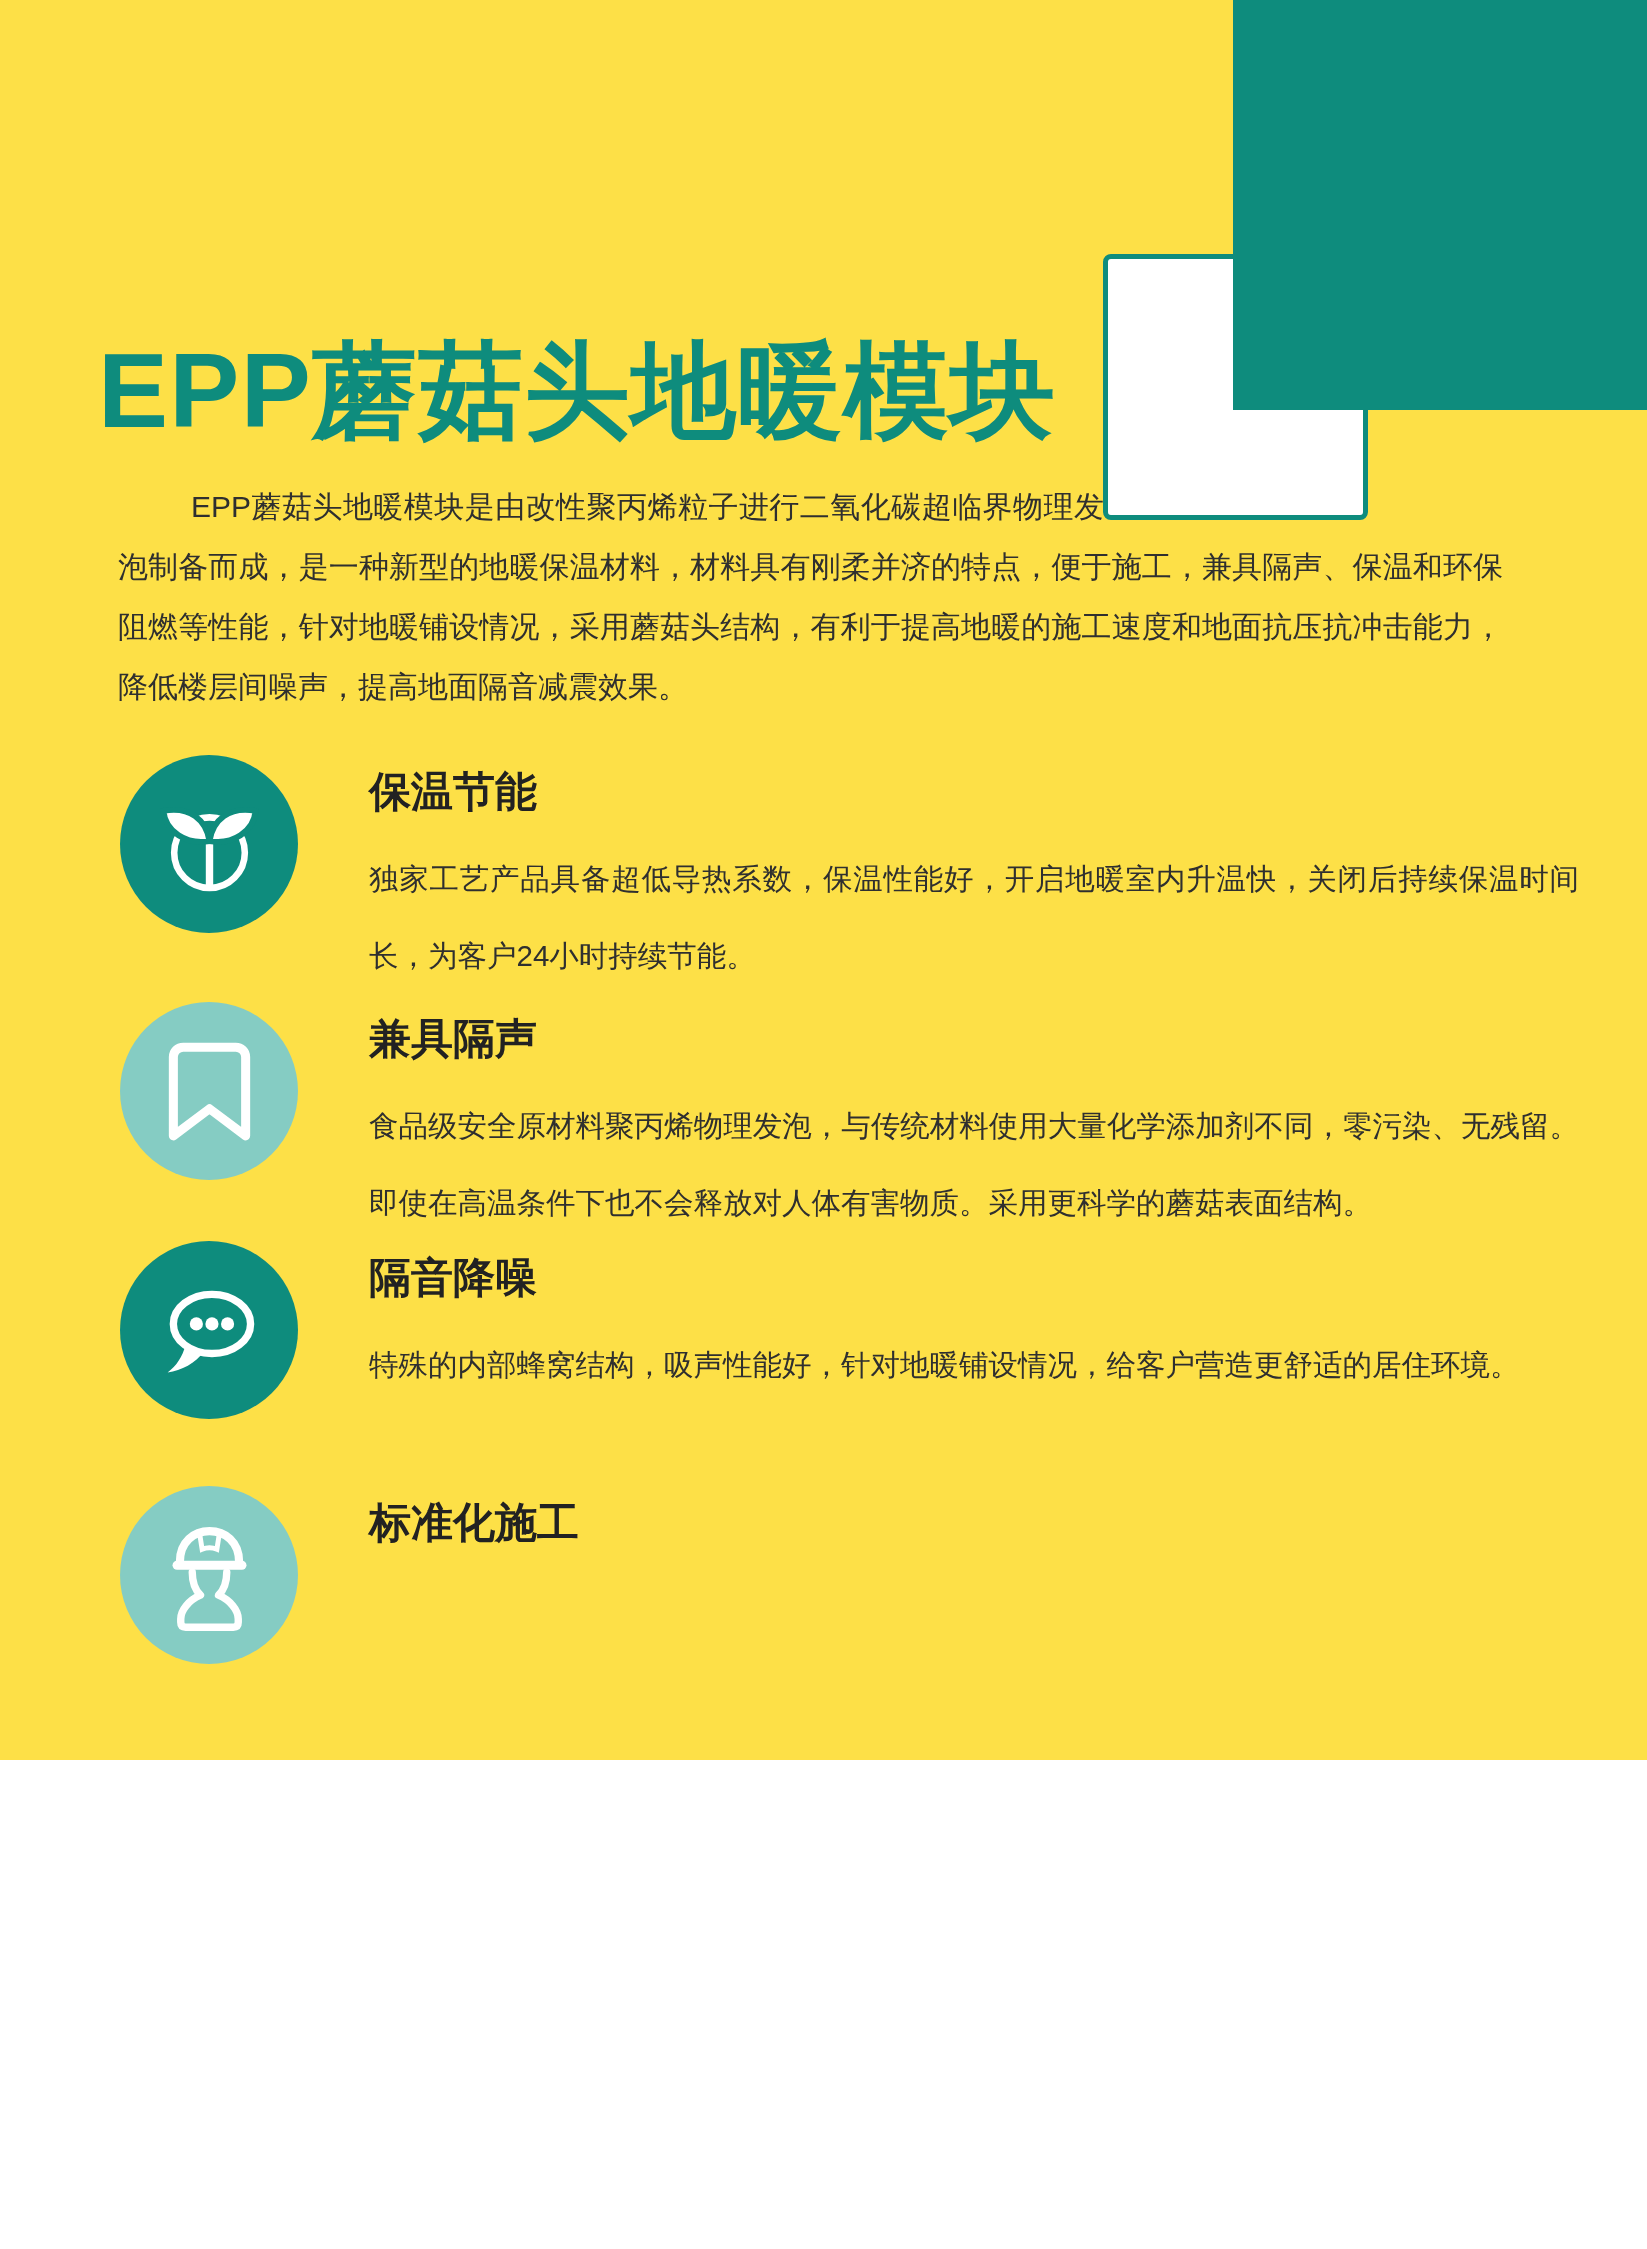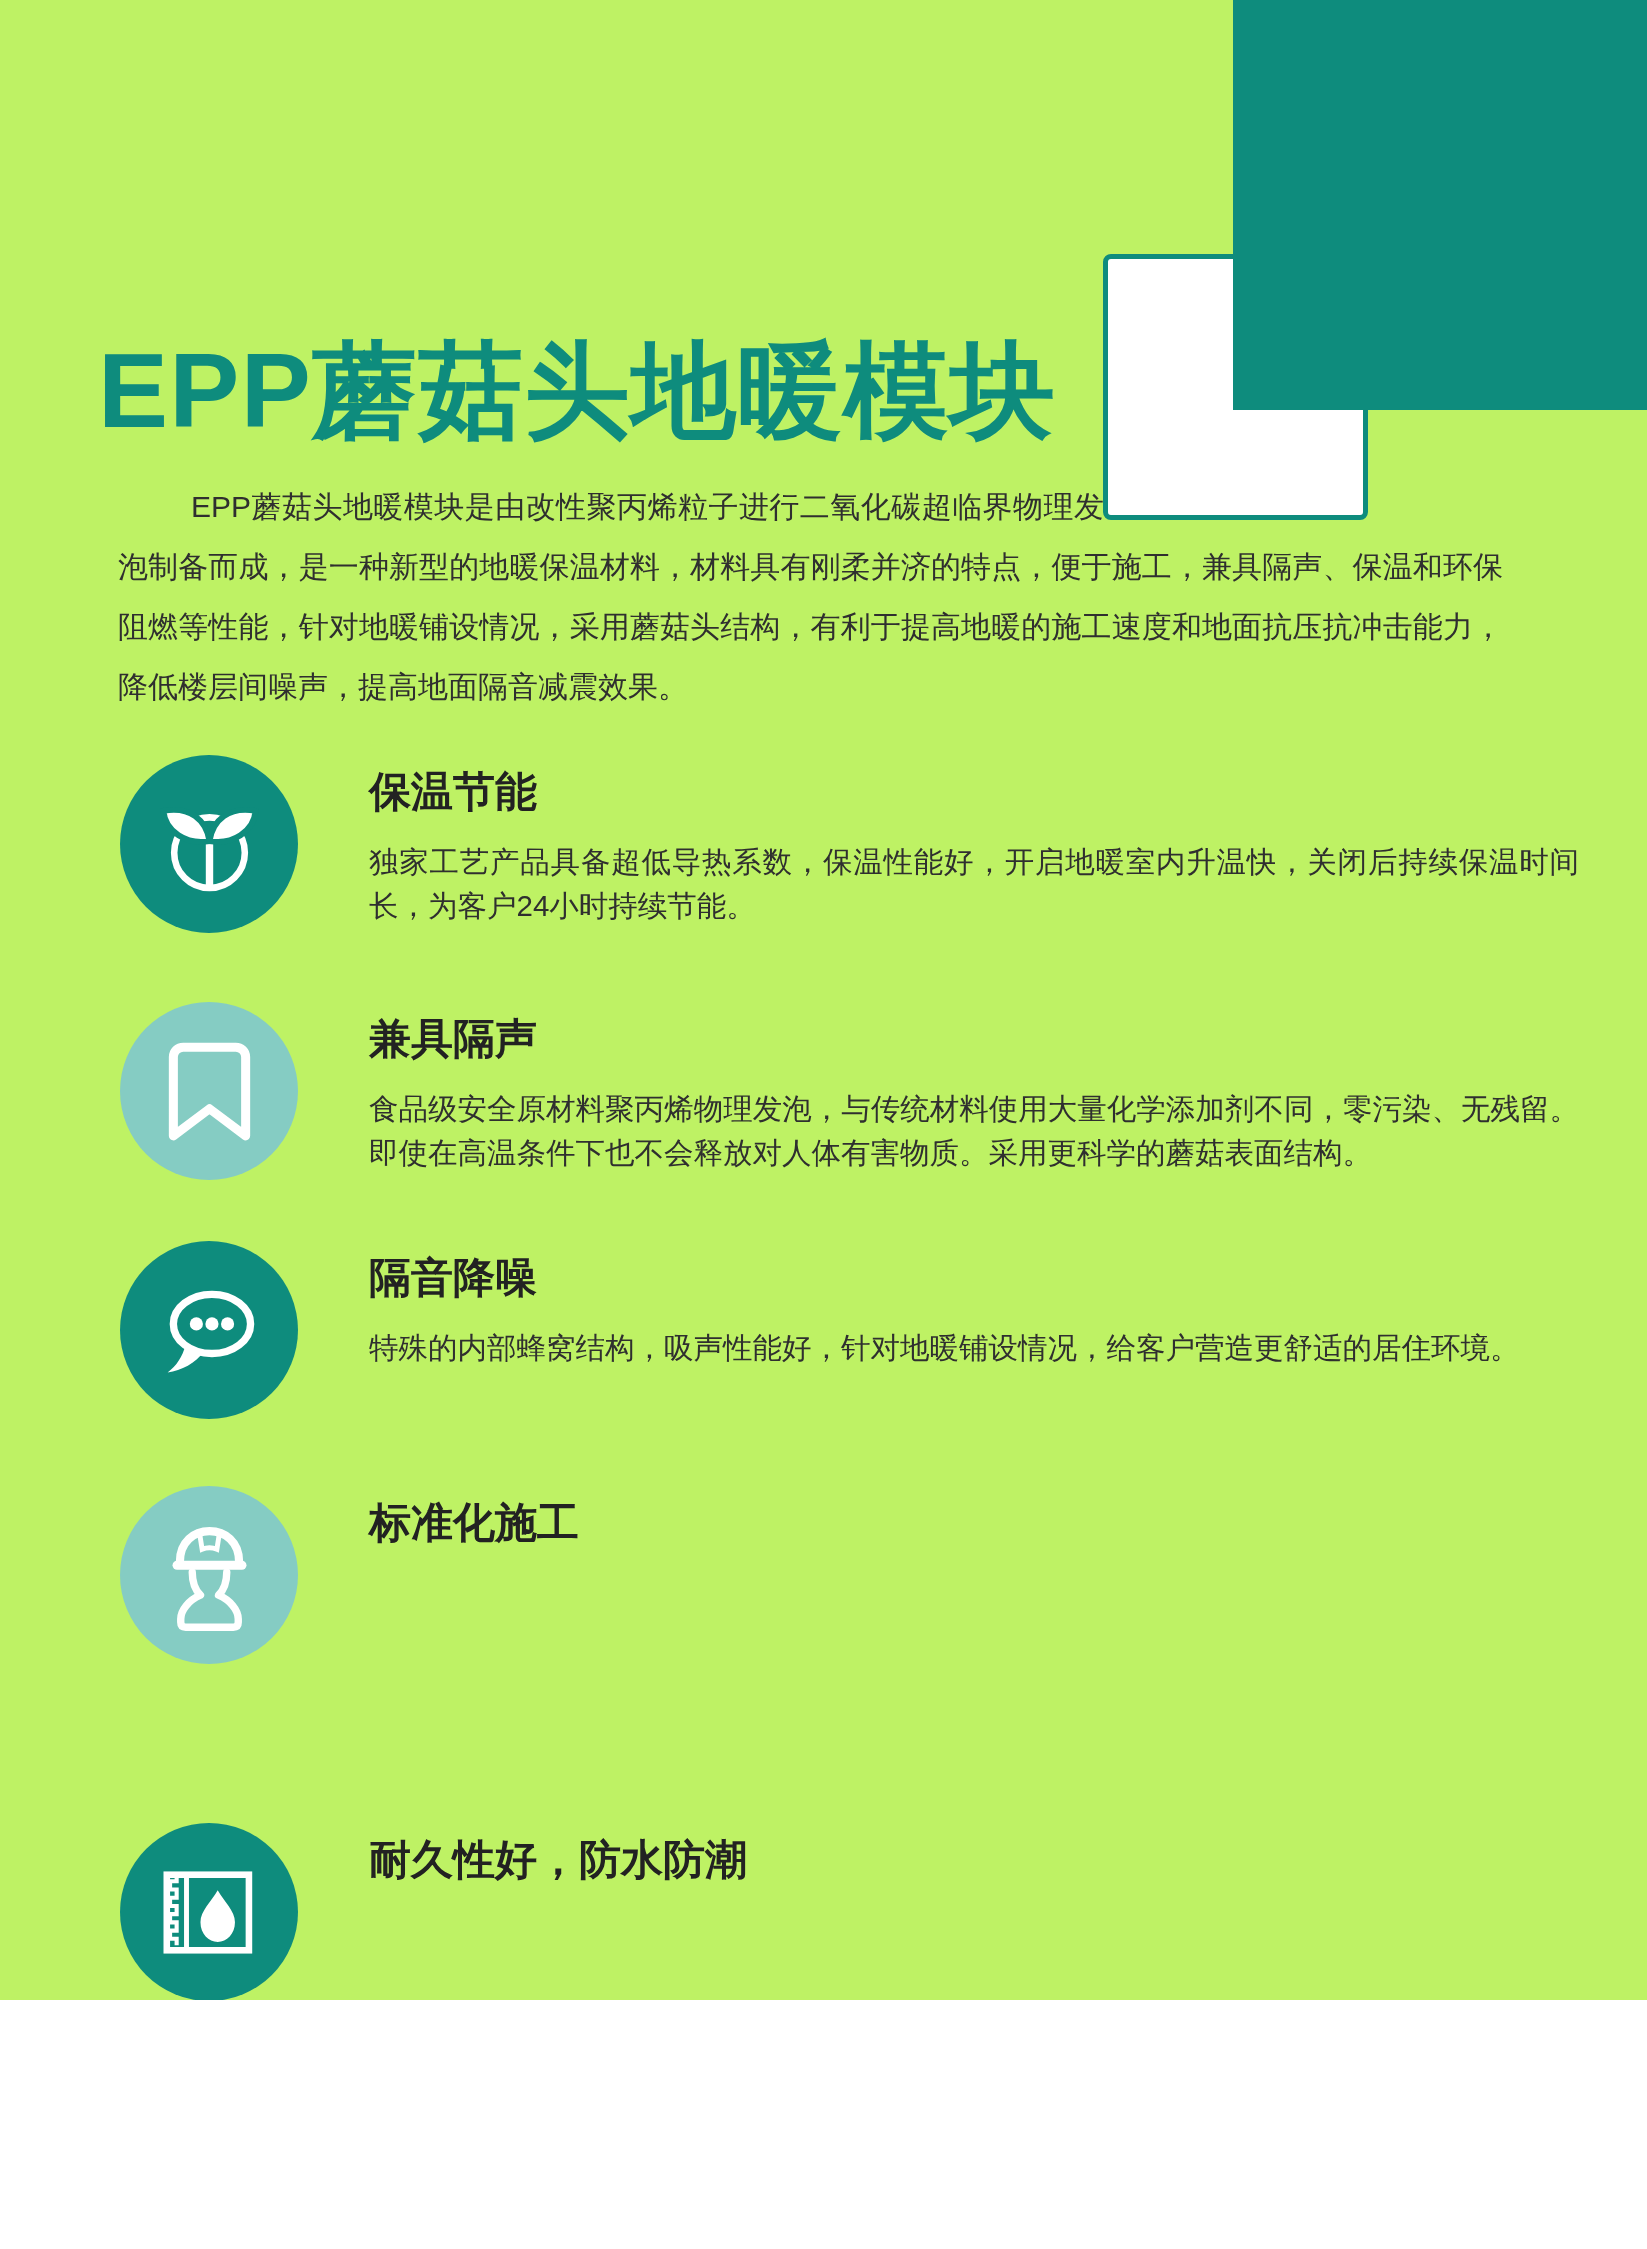--- a/index.html
+++ b/index.html
@@ -1,20 +1,20 @@
 <!DOCTYPE html>
 <html style="--teal: #0E8C7D; --teal-light: #85CCC3; --text: #2F2F2F; --heading: #222222;font-size:10.5px"><head>
 <meta charset="utf-8">
 <style>
   html,body{margin:0;padding:0;background:#ffffff;}
   .page{
     position:relative;
     width:1647px;
-    height:2000px;
-    background:#bef264;
+    height:1760px;
+    background:#fde047;
     overflow:hidden;
     font-family:"Liberation Sans","DejaVu Sans",sans-serif;
     color:var(--text,#2f2f2f);
   }
   
   .deco-outline{
     position:absolute;
     left:1103px; top:254px;
     width:265px; height:266px;
     border:5.9px solid var(--teal,#0E8C7D);
@@ -85,21 +85,21 @@
   .feature-title{
     margin:0;
     font-size:42px;
     line-height:55px;
     font-weight:800;
     color:var(--heading,#222222);
   }
   .feature-body{
     margin:21px 8px 0 0;
     font-size:29.5px;
-    line-height:44px;
+    line-height:77px;
     color:var(--text,#2f2f2f);
     text-align:justify;
   }
 </style>
 </head>
 <body>
 
 <div class="page">
   <div class="deco-outline"></div>
   <div class="deco-fill"></div>

